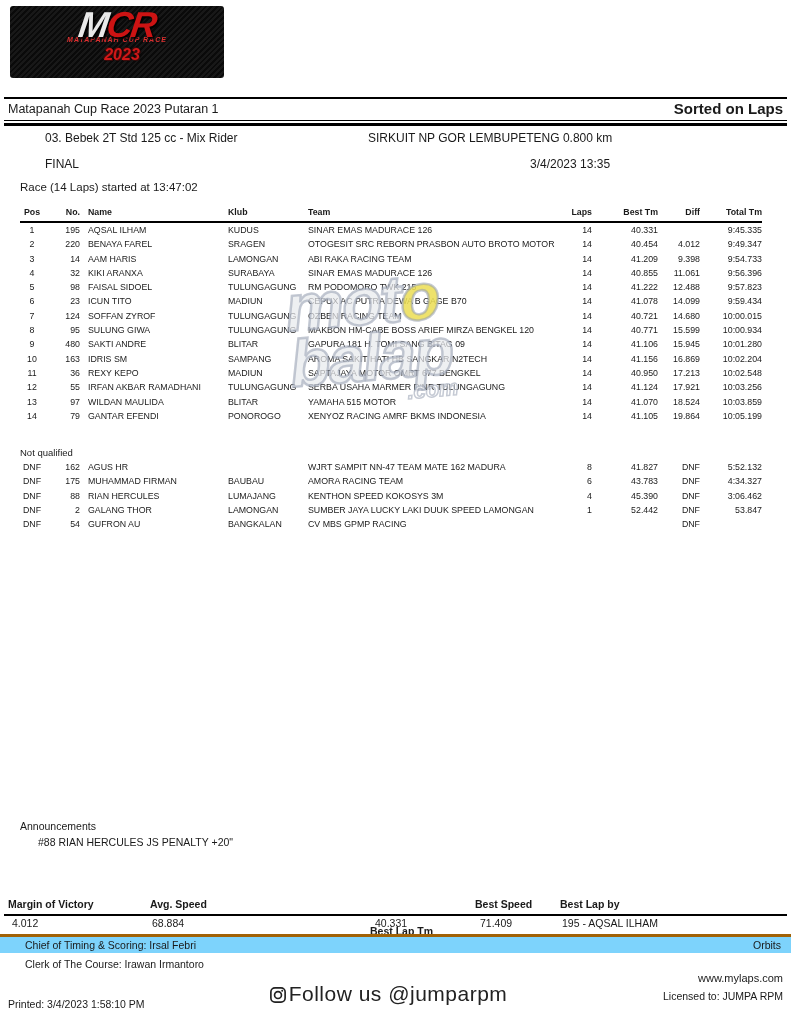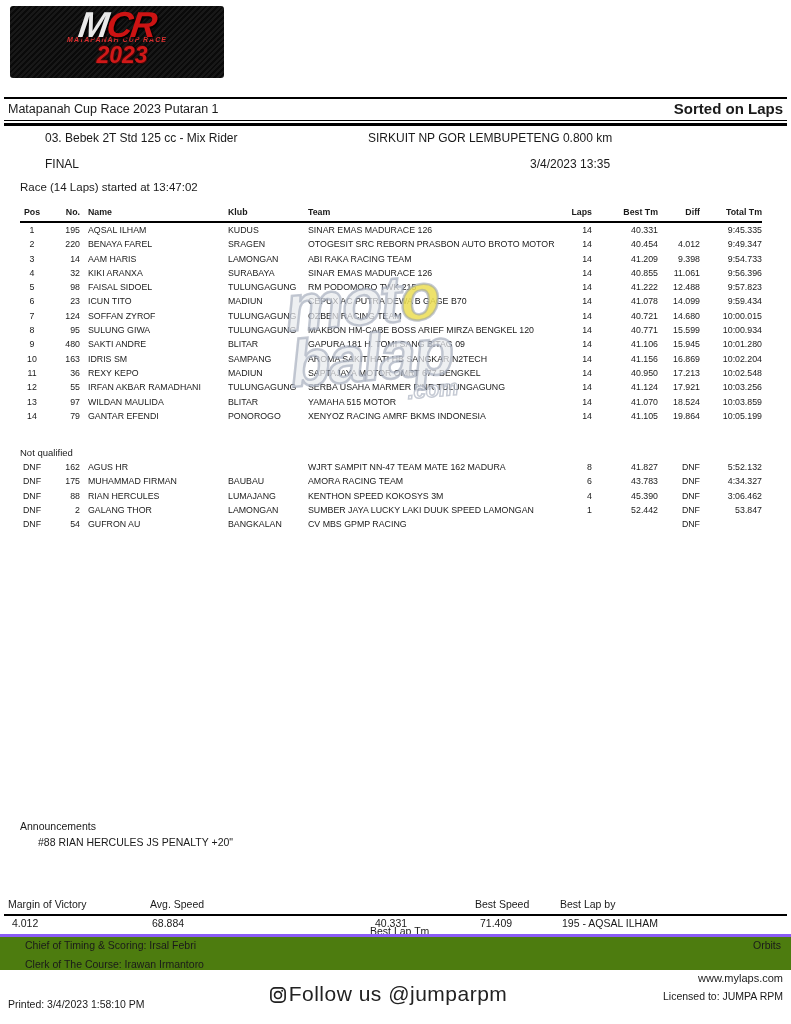--- a/index.html
+++ b/index.html
@@ -33,21 +33,21 @@
   .logo-mcr .m  { color: #e9e9e9; }
   .logo-mcr .cr { color: #cc1313; }
   .logo-sub {
     font-style: italic; font-weight: bold;
     font-size: 7px; line-height: 8px;
     color: #e03030; letter-spacing: 1px;
     margin-top: -6px;
   }
   .logo-year {
     font-style: italic; font-weight: 900;
-    font-size: 23px; line-height: 22px;
+    font-size: 16px; line-height: 22px;
     color: #d01818;
     text-shadow: 1px 1px 0 #3a0a0a, -1px -1px 0 #3a0a0a, 1px 0 2px #000;
     padding-left: 10px;
   }
 
   
   .rule { position: absolute; left: 4px; width: 783px; background: #000; }
   .rule-top      { top: 97px;  height: 2px; }
   .rule-double   { top: 120px; height: 6px; background:
                    linear-gradient(#000 0 1px, #fff 1px 3px, #000 3px 6px); }
@@ -124,31 +124,31 @@
     -webkit-text-stroke: 1.5px rgba(150,158,176,0.55);
   }
 
   
   .ann-label { position: absolute; left: 20px; top: 820px; font-size: 10.5px; }
   .ann-item  { position: absolute; left: 38px; top: 836px; font-size: 10.5px; }
 
   
   .stats { position: absolute; left: 0; top: 898px; width: 791px; height: 36px; }
   .stat  { position: absolute; font-size: 10.5px; white-space: nowrap; }
-  .stat.hdr { font-weight: normal; top: 0; }
+  .stat.hdr { font-weight: bold; top: 0; }
   .stat.val { top: 19px; }
   .sx0 { left: 8px; }  .sx1 { left: 150px; } .sx2 { left: 370px; margin-top: 27px; }
   .sx3 { left: 475px; } .sx4 { left: 560px; }
   .vx0 { left: 12px; } .vx1 { left: 152px; text-align: center; } .vx2 { left: 375px; }
   .vx3 { left: 480px; } .vx4 { left: 562px; }
   .stats-underline { position: absolute; left: 4px; top: 914px; width: 783px; height: 2px; background: #000; }
 
   .graybar {
-    position: absolute; left: 0px; top: 934px; width: 791px; height: 36px;
-    background: #4d7c0f; border-top: 3px solid #8b5cf6;
+    position: absolute; left: 0px; top: 934px; width: 791px; height: 19px;
+    background: #7dd3fc; border-top: 3px solid #a16207;
     font-size: 10.5px; line-height: 16px;
   }
   .graybar .chief  { position: absolute; left: 25px; }
   .graybar .orbits { position: absolute; right: 10px; }
 
   .clerk    { position: absolute; left: 25px; top: 958px; font-size: 10.5px; }
   .mylaps   { position: absolute; right: 8px; top: 972px; font-size: 11px; }
   .licensed { position: absolute; right: 8px; top: 990px; font-size: 10.5px; }
   .printed  { position: absolute; left: 8px; top: 998px; font-size: 10.5px; }
 

